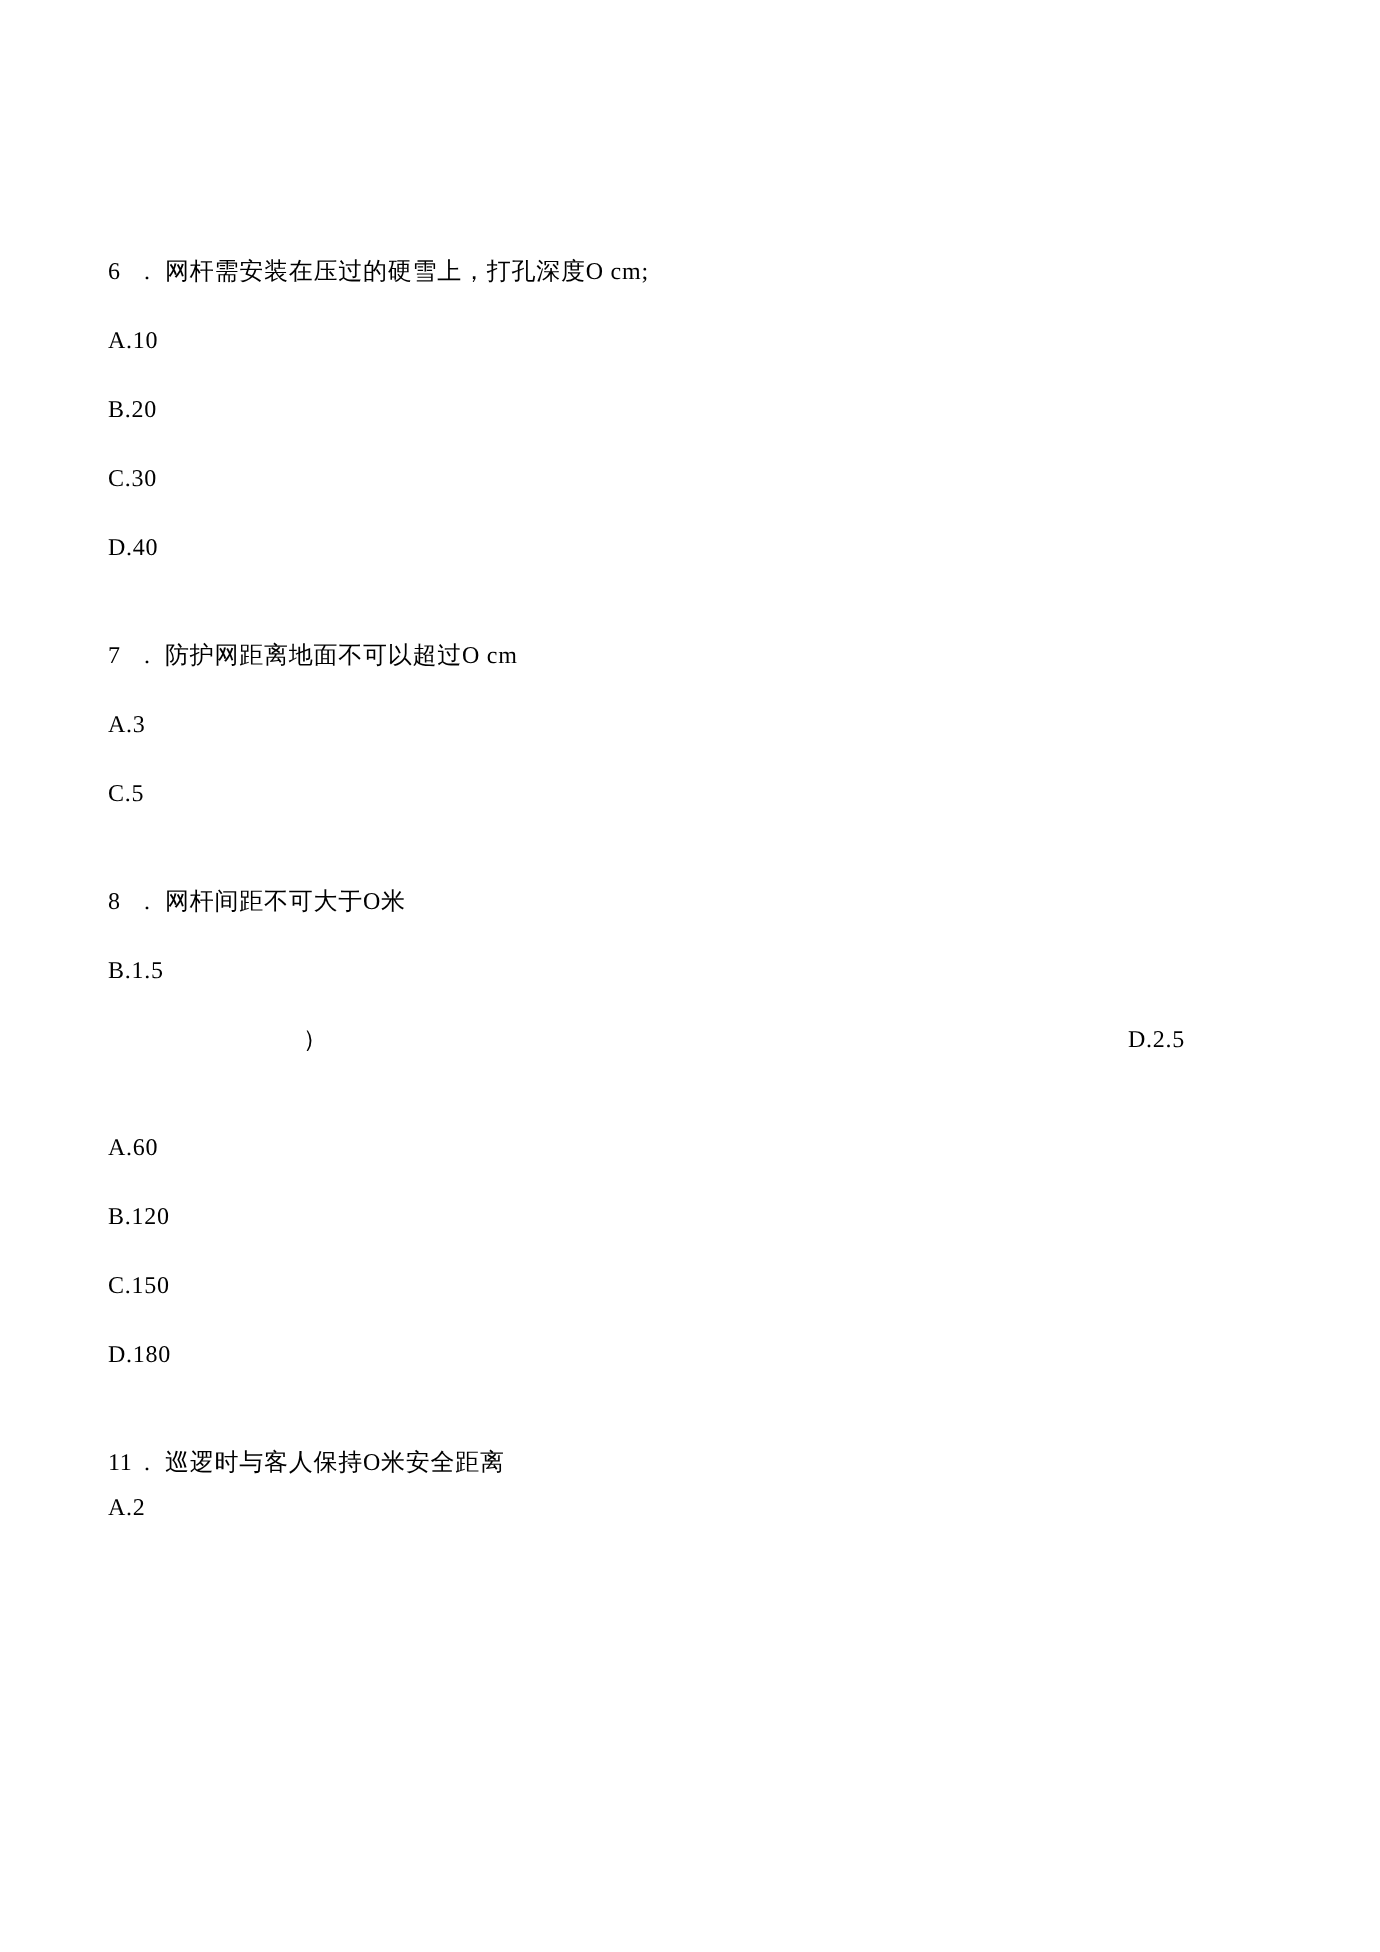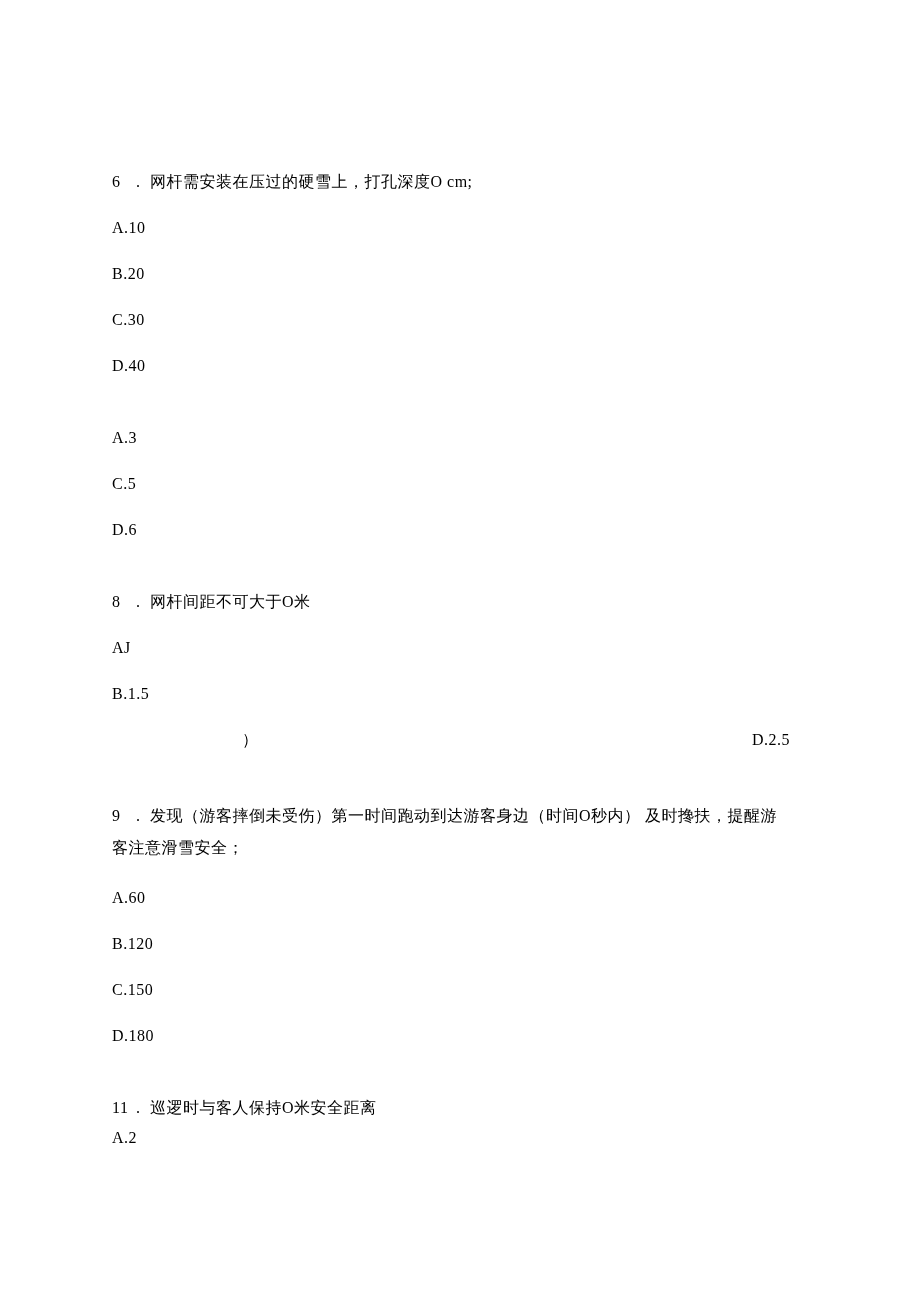--- a/index.html
+++ b/index.html
@@ -7,21 +7,21 @@
     background: #ffffff;
     width: 920px;
     height: 1301px;
     font-family: "SimSun", "宋体", serif;
     color: #000000;
     font-size: 16px;
     line-height: 1.5;
     position: relative;
   }
   .page {
-    padding: 170px 130px 0 112px;
+    padding: 170px 130px 0 72px;
   }
   .question-block {
     margin-bottom: 48px;
   }
   .question-text {
     margin-bottom: 22px;
     letter-spacing: 0.5px;
   }
   .q-num {
     display: inline-block;
@@ -60,41 +60,39 @@
     <div class="question-text">
       <span class="q-num">6</span><span class="q-sep">. </span><span>网杆需安装在压过的硬雪上，打孔深度O cm;</span>
     </div>
     <div class="option">A.10</div>
     <div class="option">B.20</div>
     <div class="option">C.30</div>
     <div class="option">D.40</div>
   </div>
 
   <div class="question-block">
+    <div class="question-text">
+      <span class="q-num">7</span><span class="q-sep">.</span><span>防护网距离地面不可以超过O cm</span>
+    </div>
     <div class="option">A.3</div>
     <div class="option">C.5</div>
-    <div class="option">D.6</div>
   </div>
 
   <div class="question-block">
     <div class="question-text">
       <span class="q-num">8</span><span class="q-sep">. </span><span>网杆间距不可大于O米</span>
     </div>
-    <div class="option">AJ</div>
     <div class="option">B.1.5</div>
     <div class="option option-with-paren">
       <span>D.2.5</span>
       <span class="paren">）</span>
     </div>
   </div>
 
   <div class="question-block">
-    <div class="question-text q9-text">
-      <span class="q-num">9</span><span class="q-sep">. </span><span>发现（游客摔倒未受伤）第一时间跑动到达游客身边（时间O秒内） 及时搀扶，提醒游客注意滑雪安全；</span>
-    </div>
     <div class="option">A.60</div>
     <div class="option">B.120</div>
     <div class="option">C.150</div>
     <div class="option">D.180</div>
   </div>
 
   <div class="question-block q10">
     <div class="question-text">
       <span class="q-num">11</span><span class="q-sep">.</span><span>巡逻时与客人保持O米安全距离</span>
     </div>

